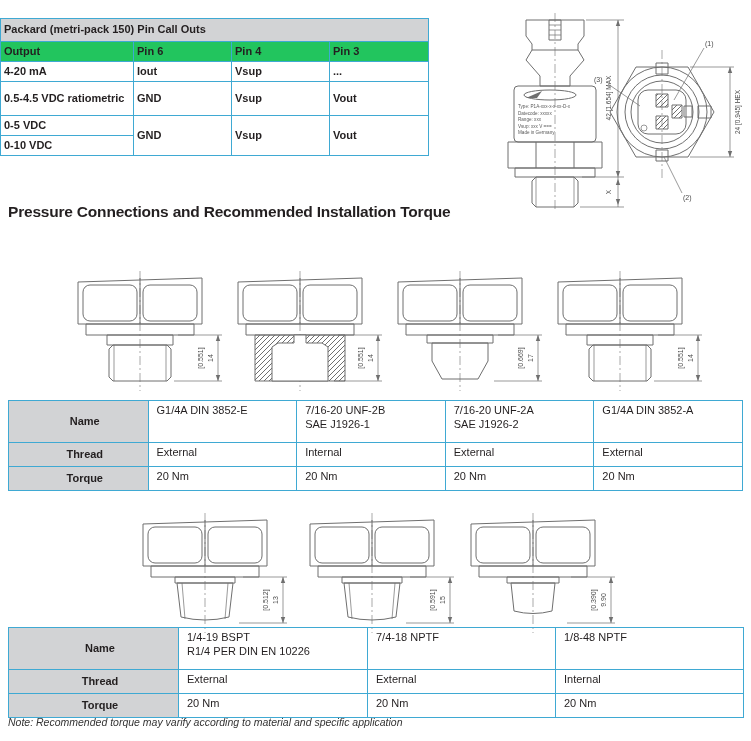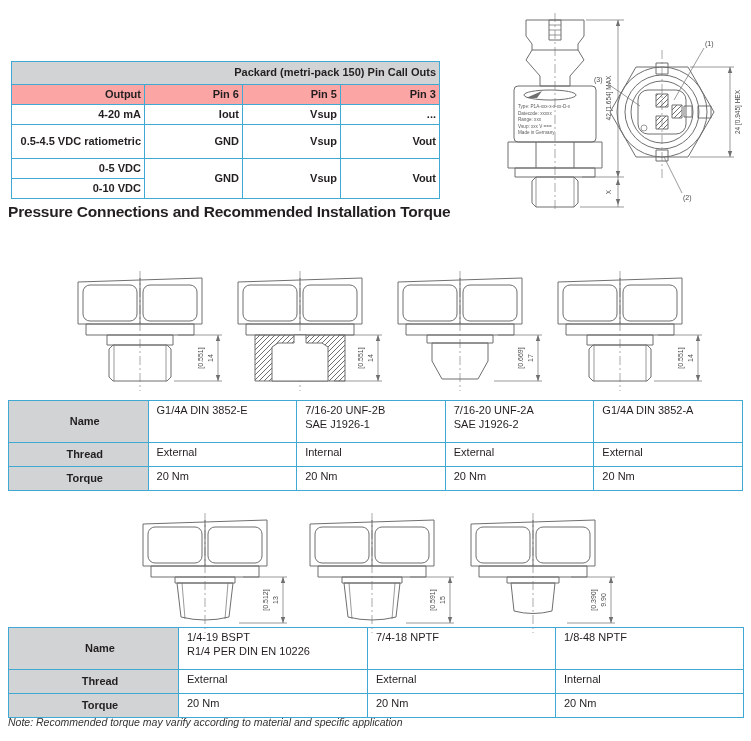--- a/index.html
+++ b/index.html
@@ -7,24 +7,24 @@
     width:751px; height:741px; position:relative; overflow:hidden;
     background:#ffffff; color:#231f20;
     font-family:"Liberation Sans", sans-serif;
   }
   .abs { position:absolute; }
 
   
   table { border-collapse:collapse; table-layout:fixed; position:absolute; }
   th, td { border:1.5px solid #3fa9d3; line-height:1.25;padding-left:14px; }
 
-  .pin-table { left:11px; top:18px; width:428px; font-size:11px; font-weight:bold; text-align:right;margin-top:43px; }
+  .pin-table { left:0; top:18px; width:428px; font-size:11px; font-weight:bold; text-align:left; }
   .pin-table th, .pin-table td { padding:1px 3px; }
   .pin-table tr.r-title th { background:#d2d3d5; height:20px; }
-  .pin-table tr.r-hdr   th { background:#fca5a5; height:17px; }
+  .pin-table tr.r-hdr   th { background:#22c55e; height:17px; }
   .pin-table tr.r-data  td { height:17px; }
   .pin-table tr.r-tall  td { height:31px; }
 
   .tq-table { left:8px; width:735px; font-size:11px; }
   .tq-table th { background:#d2d3d5; font-weight:bold; text-align:center; vertical-align:middle; }
   .tq-table td { text-align:left; vertical-align:top; padding:3px 4px 2px 8px; font-weight:normal; }
   .tq-table tr.r-name th, .tq-table tr.r-name td { height:36px; }
   .tq-table tr.r-thin th, .tq-table tr.r-thin td { height:18px; }
   .t1 { top:400px; }
   .t2 { top:627px; }
@@ -64,21 +64,21 @@
       <col style="width:98px">
       <col style="width:99px">
     </colgroup>
   <tbody>
       <tr class="r-title">
     <th colspan="4">Packard (metri-pack 150) Pin Call Outs</th>
   </tr>
   <tr class="r-hdr">
     <th>Output</th>
     <th>Pin 6</th>
-    <th>Pin 5</th>
+    <th>Pin 4</th>
     <th>Pin 3</th>
   </tr>
   <tr class="r-data">
     <td>4-20 mA</td>
     <td>Iout</td>
     <td>Vsup</td>
     <td>...</td>
   </tr>
   <tr class="r-tall">
     <td>0.5-4.5 VDC ratiometric</td>

